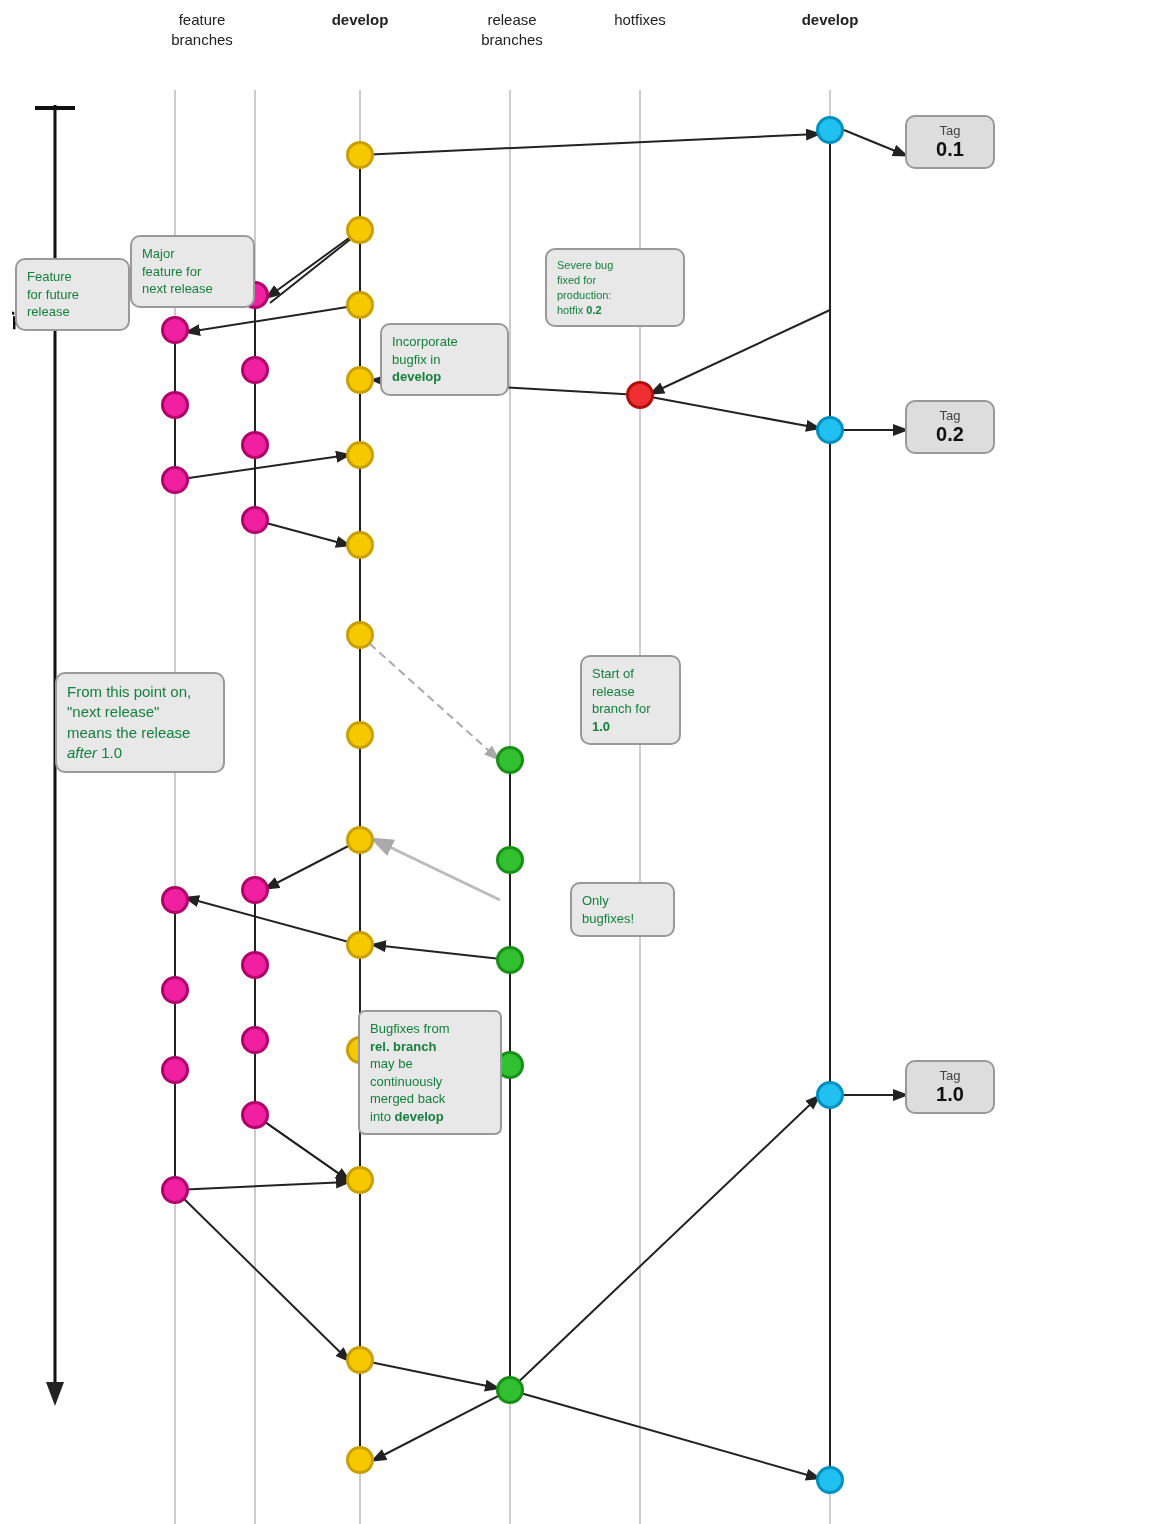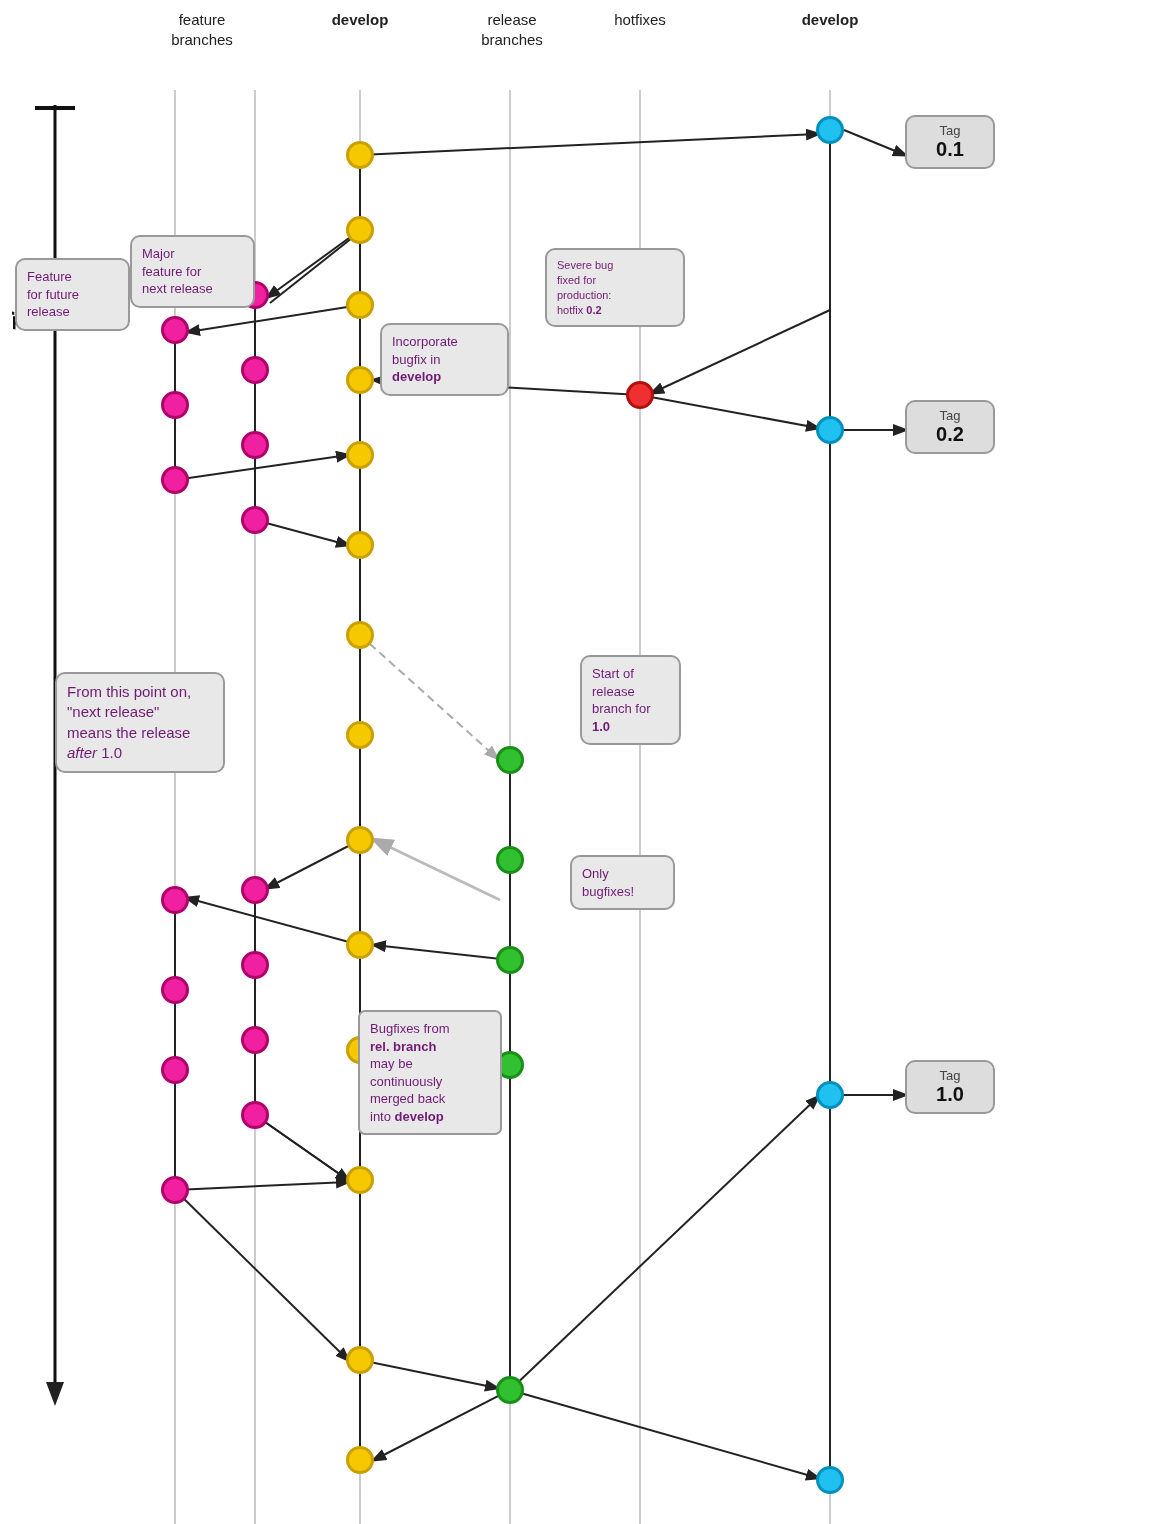--- a/index.html
+++ b/index.html
@@ -47,21 +47,21 @@
 
     
     .callout {
       position: absolute;
       background: #e8e8e8;
       border: 2px solid #999;
       border-radius: 10px;
       padding: 8px 10px;
       font-size: 13px;
       line-height: 1.35;
-      color: #701a75;
+      color: #15803d;
       z-index: 20;
     }
 
     .callout b { font-weight: bold; }
     .callout i { font-style: italic; }
 
     
     .tag-box {
       position: absolute;
       background: #ddd;
@@ -311,21 +311,21 @@
   </div>
 
   <div class="callout" style="left:55px;top:672px;width:170px;font-size:15px;">
     From this point on,<br>"next release"<br>means the release<br><i>after</i> 1.0
   </div>
 
   <div class="callout" style="left:580px;top:655px;width:101px;font-size:13px;">
     Start of<br>release<br>branch for<br><b>1.0</b>
   </div>
 
-  <div class="callout" style="left:570px;top:855px;width:105px;font-size:13px;">
+  <div class="callout" style="left:570px;top:882px;width:105px;font-size:13px;">
     Only<br>bugfixes!
   </div>
 
   <div class="callout" style="left:358px;top:1010px;width:144px;font-size:13px;border-radius:7px;">
     Bugfixes from<br><b>rel. branch</b><br>may be<br>continuously<br>merged back<br>into <b>develop</b>
   </div>
 
 </div>
 
 </body></html>

